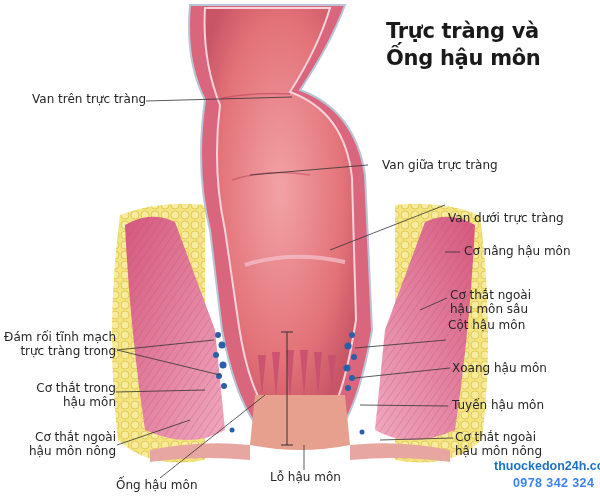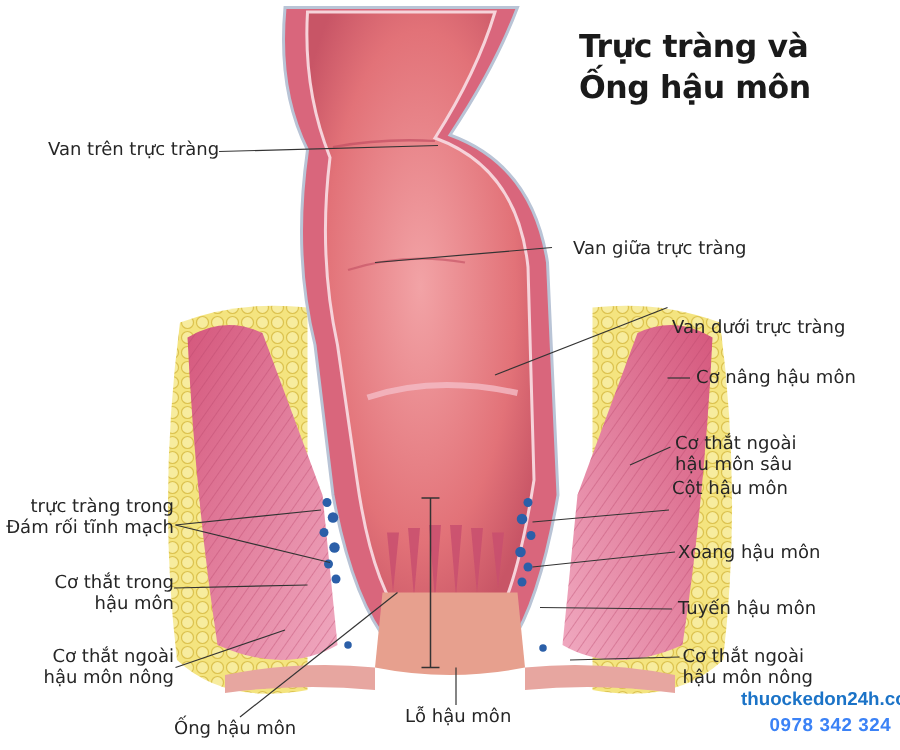--- a/index.html
+++ b/index.html
@@ -141,22 +141,22 @@
   <div class="lbl" style="left:448px; top:318px;">Cột hậu môn</div>
   <div class="lbl" style="left:452px; top:361px;">Xoang hậu môn</div>
   <div class="lbl" style="left:452px; top:398px;">Tuyến hậu môn</div>
   <div class="lbl" style="left:455px; top:430px;">
     <span class="ml">Cơ thắt ngoài</span>
     <span class="ml">hậu môn nông</span>
   </div>
 
   
   <div class="lbl r" style="right:484px; top:330px;">
+    <span class="ml">Đám rối tĩnh mạch</span>
     <span class="ml">trực tràng trong</span>
-    <span class="ml">Đám rối tĩnh mạch</span>
   </div>
   <div class="lbl r" style="right:484px; top:381px;">
     <span class="ml">Cơ thắt trong</span>
     <span class="ml">hậu môn</span>
   </div>
   <div class="lbl r" style="right:484px; top:430px;">
     <span class="ml">Cơ thắt ngoài</span>
     <span class="ml">hậu môn nông</span>
   </div>
 

